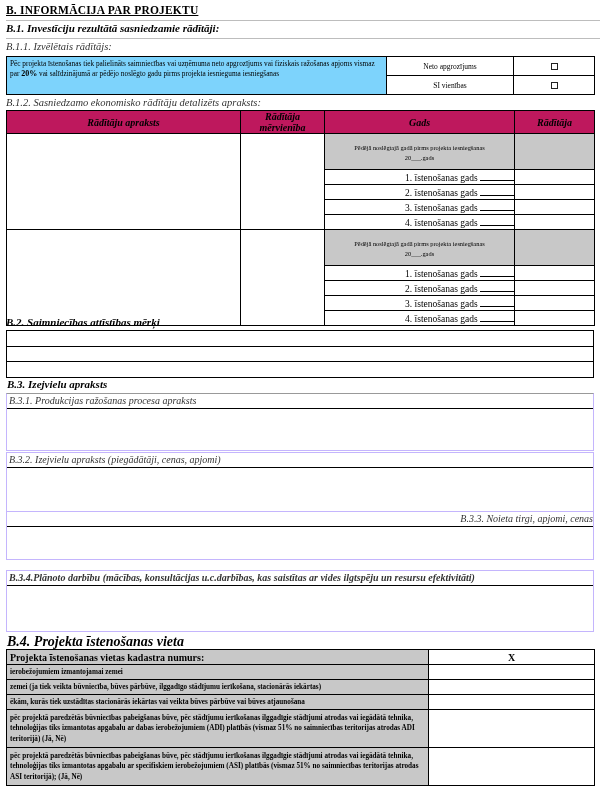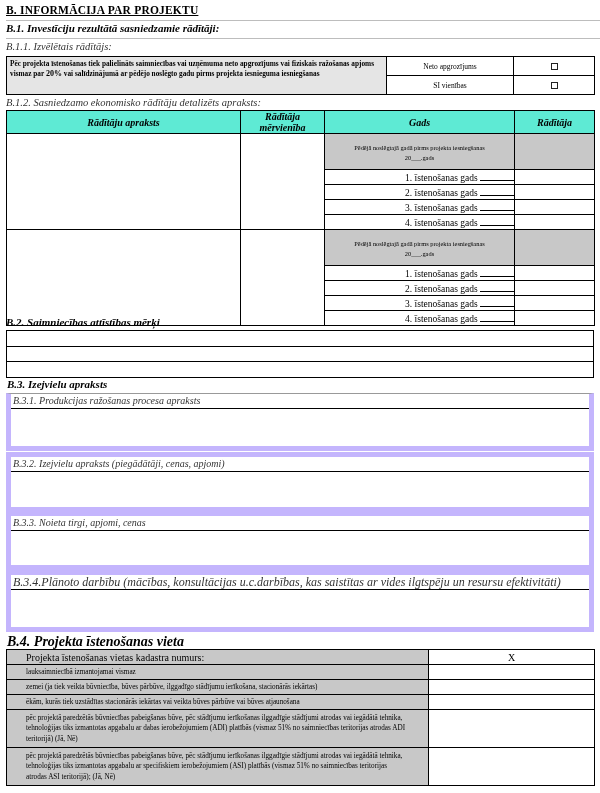--- a/index.html
+++ b/index.html
@@ -9,50 +9,50 @@
   .abs { position: absolute; text-align: right; }
   .h-main { left: 6px; top: 4px; font-size: 11.5px; font-weight: bold; text-decoration: underline; letter-spacing: 0.2px; }
   .h-b1 { left: 6px; top: 22px; font-size: 11px; font-weight: bold; font-style: italic; }
   .h-sub { font-size: 10.5px; font-style: italic; color: #333; }
   .h-bold-it { font-size: 11px; font-weight: bold; font-style: italic; }
 
   .rule { position: absolute; left: 6px; right: 0; height: 1px; background: #bdbdbd; }
 
   table { border-collapse: collapse; position: absolute; table-layout: fixed; }
   td, th { border: 1px solid #000; }
-  .lgray { background: #e5e5e5; font-weight: bold; }
+  .lgray { background: #7dd3fc; }
 
   
   #t111 { left: 6px; top: 56px; width: 588px; }
   #t111 td { height: 19px; font-size: 7.2px; }
   #t111 .desc { padding: 2px 3px; vertical-align: top; line-height: 1.35; font-size: 7.3px; }
   #t111 .opt { text-align: center; font-size: 7.5px; }
   #t111 .chk { text-align: center; }
   .checkbox { display: inline-block; width: 7px; height: 7px; border: 1px solid #222; vertical-align: middle; }
 
   
   #t112 { left: 6px; top: 110px; width: 588px; }
-  #t112 th { height: 16px; font-size: 10px; font-style: italic; font-weight: bold; background: #5eead4; }
+  #t112 th { height: 16px; font-size: 10px; font-style: italic; font-weight: bold; background: #be185d; }
   #t112 td { font-size: 9.5px; }
   #t112 .base { height: 36px; text-align: center; font-size: 6.4px; line-height: 1.45; background: #c8c8c8; padding-top: 2px; }
   #t112 .base-val { background: #c8c8c8; }
   #t112 .yr { height: 15px; text-align: right; font-size: 9.5px; }
   .blank { display: inline-block; width: 34px; border-bottom: 1px solid #000; height: 9px; vertical-align: baseline; }
 
   
   #t2 { left: 6px; top: 330px; width: 588px; }
   #t2 td { height: 15.5px; }
 
   
-  .box { position: absolute; left: 6px; width: 588px; border: 5px solid #c4b5fd; }
+  .box { position: absolute; left: 6px; width: 588px; border: 1px solid #c4b5fd; }
   .box-title { border-bottom: 1px solid #000; height: 15px; font-size: 10px; font-style: italic; color: #333; padding-left: 2px; line-height: 14px; background: #fff; }
 
   
   #t4 { left: 6px; top: 649px; width: 588px; }
-  #t4 td { font-size: 7.2px; padding: 1px 19px; }
+  #t4 td { font-size: 7.2px; padding: 1px 3px; font-weight: bold; }
   #t4 .lbl { background: #c8c8c8; }
   #t4 .first { font-size: 10px; height: 15px; }
   #t4 .r { height: 15px; }
   #t4 .tall { height: 38px; line-height: 1.45; vertical-align: top; padding-top: 3px; }
   #t4 .val { text-align: center; font-size: 10px; background: #fff; }
 </style>
 </head>
 <body>
 
 <div class="abs h-main">B.  INFORMĀCIJA PAR PROJEKTU</div>
@@ -173,44 +173,44 @@
 <div class="box" style="top:393px; height:58px; border-top:1px solid #999;">
   <div class="box-title">B.3.1. Produkcijas ražošanas procesa apraksts</div>
   <div style="height:41px"></div>
 </div>
 
 <div class="box" style="top:452px; height:60px;">
   <div class="box-title">B.3.2. Izejvielu apraksts (piegādātāji, cenas, apjomi)</div>
   <div style="height:43px"></div>
 </div>
 
-<div class="box" style="top:511px; height:59px;">
+<div class="box" style="top:511px; height:49px;text-align:right;">
   <div class="box-title">B.3.3. Noieta tirgi, apjomi, cenas</div>
   <div style="height:42px"></div>
 </div>
 
 <div class="box" style="top:570px; height:62px;">
-  <div class="box-title" style="font-size:12px;">B.3.4.Plānoto darbību (mācības, konsultācijas u.c.darbības, kas saistītas ar vides ilgtspēju un resursu efektivitāti)</div>
+  <div class="box-title" style="font-size:10px;font-weight:bold;">B.3.4.Plānoto darbību (mācības, konsultācijas u.c.darbības, kas saistītas ar vides ilgtspēju un resursu efektivitāti)</div>
   <div style="height:45px"></div>
 </div>
 
 <div class="abs h-bold-it" style="left:7px; top:634px; font-size:14px;">B.4. Projekta īstenošanas vieta</div>
 
 <table id="t4">
   <colgroup>
       <col style="width:422px">
       <col style="width:166px">
     </colgroup>
   <tbody>
       <tr>
     <td class="lbl first">Projekta īstenošanas vietas kadastra numurs:</td>
     <td class="val">X</td>
   </tr>
   <tr>
-    <td class="lbl r">lauksaimniecībā izmantojamai vismaz</td>
+    <td class="lbl r">ierobežojumiem izmantojamai zemei</td>
     <td class="val"></td>
   </tr>
   <tr>
     <td class="lbl r">zemei (ja tiek veikta būvniecība, būves pārbūve, ilggadīgo stādījumu ierīkošana, stacionārās iekārtas)</td>
     <td class="val"></td>
   </tr>
   <tr>
     <td class="lbl r">ēkām, kurās tiek uzstādītas stacionārās iekārtas vai veikta būves pārbūve vai būves atjaunošana</td>
     <td class="val"></td>
   </tr>

